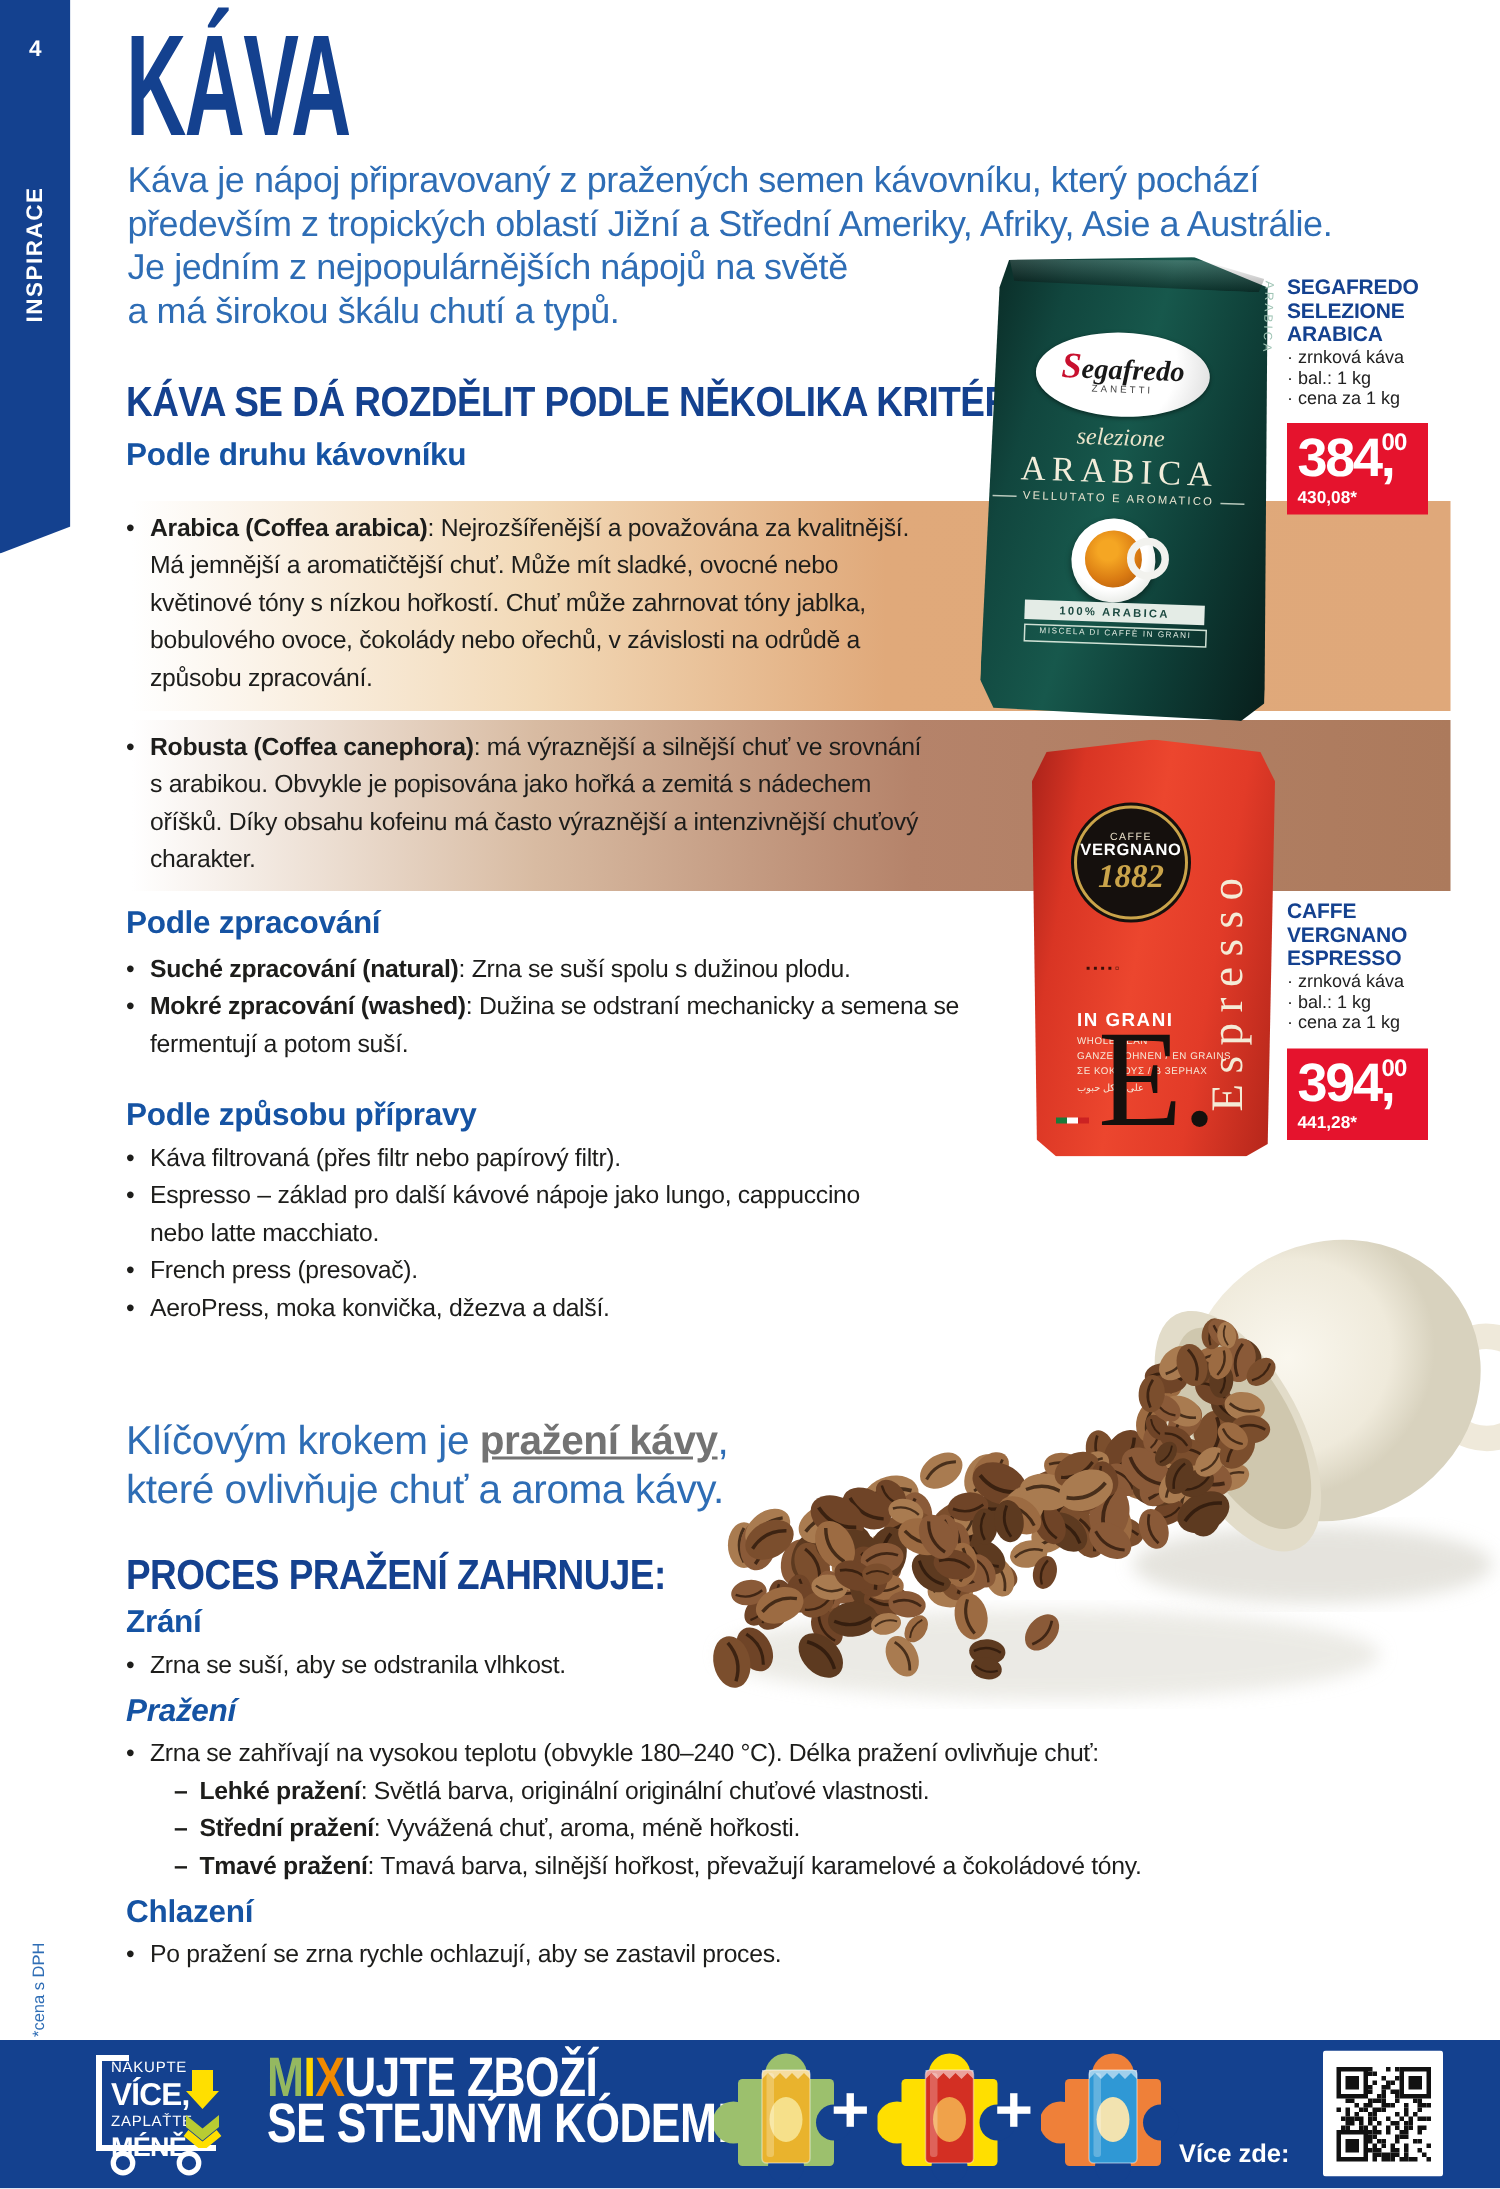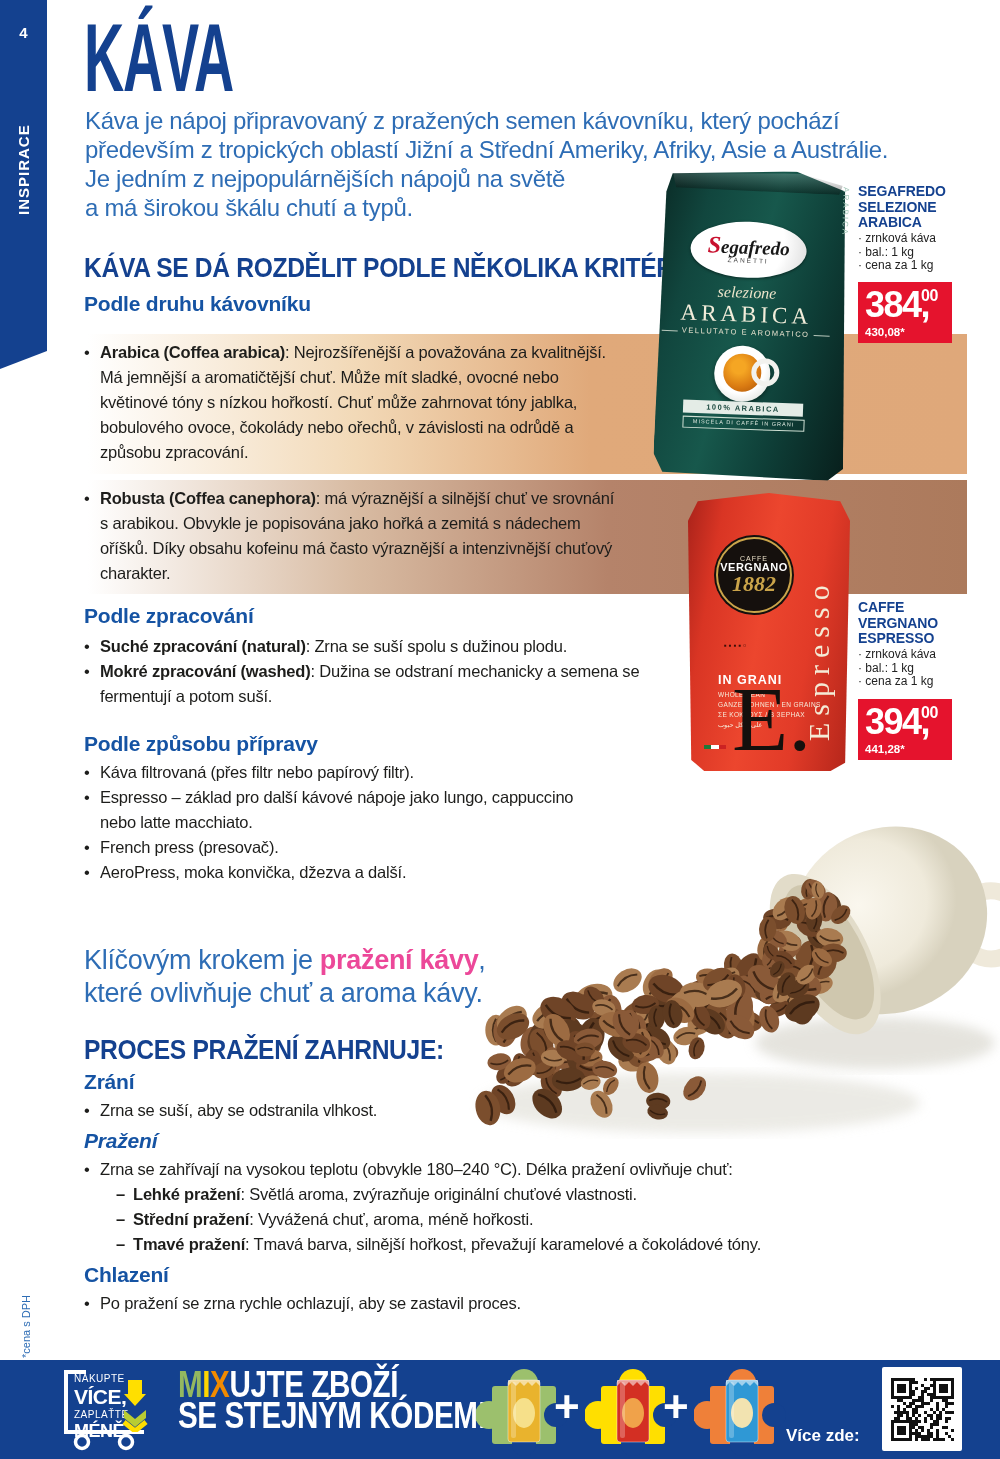--- a/index.html
+++ b/index.html
@@ -35,21 +35,21 @@
       background:linear-gradient(90deg,#ffffff 2%,#f2d9b7 32%,#e0a97a 58%,#dfa87a 100%);}
   .bg-robusta{left:70px;top:480px;width:897px;height:114px;
       background:linear-gradient(90deg,#ffffff 2%,#d8bba2 32%,#b5836a 60%,#ac7a5c 100%);}
   .abs-text{position:absolute;z-index:2;}
   .list>div{position:relative;}
   .sub{position:relative;padding-left:17px;}
   .sub::before{content:"–";position:absolute;left:0;font-weight:700;}
 
   .statement{position:absolute;left:84px;top:944px;font-size:27px;line-height:33px;
              color:#2e6db5;letter-spacing:-0.3px;z-index:2;white-space:nowrap;}
-  .statement b{color:#ec4899;}
+  .statement b{color:#737373;text-decoration:underline;}
 
   
   .pname{position:absolute;left:858px;width:130px;z-index:3;color:#14418f;
          font-size:14px;line-height:15.5px;font-weight:800;letter-spacing:-0.1px;}
   .pattrs{position:absolute;left:858px;width:130px;z-index:3;font-size:12px;line-height:13.5px;color:#222;}
   .pattrs div::before{content:"· ";}
   .pricebox{position:absolute;left:858px;width:94px;height:61px;background:#e5132d;z-index:3;color:#fff;}
   .pricebox .main{position:absolute;left:7px;top:2px;font-size:36px;font-weight:800;letter-spacing:-1.5px;}
   .pricebox .sup{position:absolute;left:63px;top:5px;font-size:16px;font-weight:800;letter-spacing:-0.5px;}
   .pricebox .note{position:absolute;left:7px;bottom:5px;font-size:11.5px;font-weight:700;}
@@ -181,21 +181,21 @@
     <div><span>Klíčovým krokem je </span><b>pražení kávy</b><span>,</span></div>
     <div>které ovlivňuje chuť a aroma kávy.</div>
   </div>
 
   <div class="h2" style="left:84px;top:1034px;">PROCES PRAŽENÍ ZAHRNUJE:</div>
   <div class="abs-text" style="left:84px;top:1070px;width:880px;">
     <div class="h3" style="position:relative;left:0;top:0;">Zrání</div>
     <div class="body-text bt" style="margin:4px 0 0 16px;">Zrna se suší, aby se odstranila vlhkost.</div>
     <div class="h3" style="position:relative;left:0;top:0;margin-top:6px;font-style:italic;">Pražení</div>
     <div class="body-text bt" style="margin:4px 0 0 16px;">Zrna se zahřívají na vysokou teplotu (obvykle 180–240 °C). Délka pražení ovlivňuje chuť:</div>
-    <div class="body-text sub" style="margin-left:32px;"><b>Lehké pražení</b><span>: Světlá aroma, zvýrazňuje originální chuťové vlastnosti.</span></div>
+    <div class="body-text sub" style="margin-left:32px;"><b>Lehké pražení</b><span>: Světlá barva, originální originální chuťové vlastnosti.</span></div>
     <div class="body-text sub" style="margin-left:32px;"><b>Střední pražení</b><span>: Vyvážená chuť, aroma, méně hořkosti.</span></div>
     <div class="body-text sub" style="margin-left:32px;"><b>Tmavé pražení</b><span>: Tmavá barva, silnější hořkost, převažují karamelové a čokoládové tóny.</span></div>
     <div class="h3" style="position:relative;left:0;top:0;margin-top:6px;">Chlazení</div>
     <div class="body-text bt" style="margin:4px 0 0 16px;">Po pražení se zrna rychle ochlazují, aby se zastavil proces.</div>
   </div>
 
   <svg class="beans-fig" viewBox="0 0 550 370">
     <defs>
       <filter id="soft">
           <feGaussianBlur stdDeviation="6"></feGaussianBlur>

